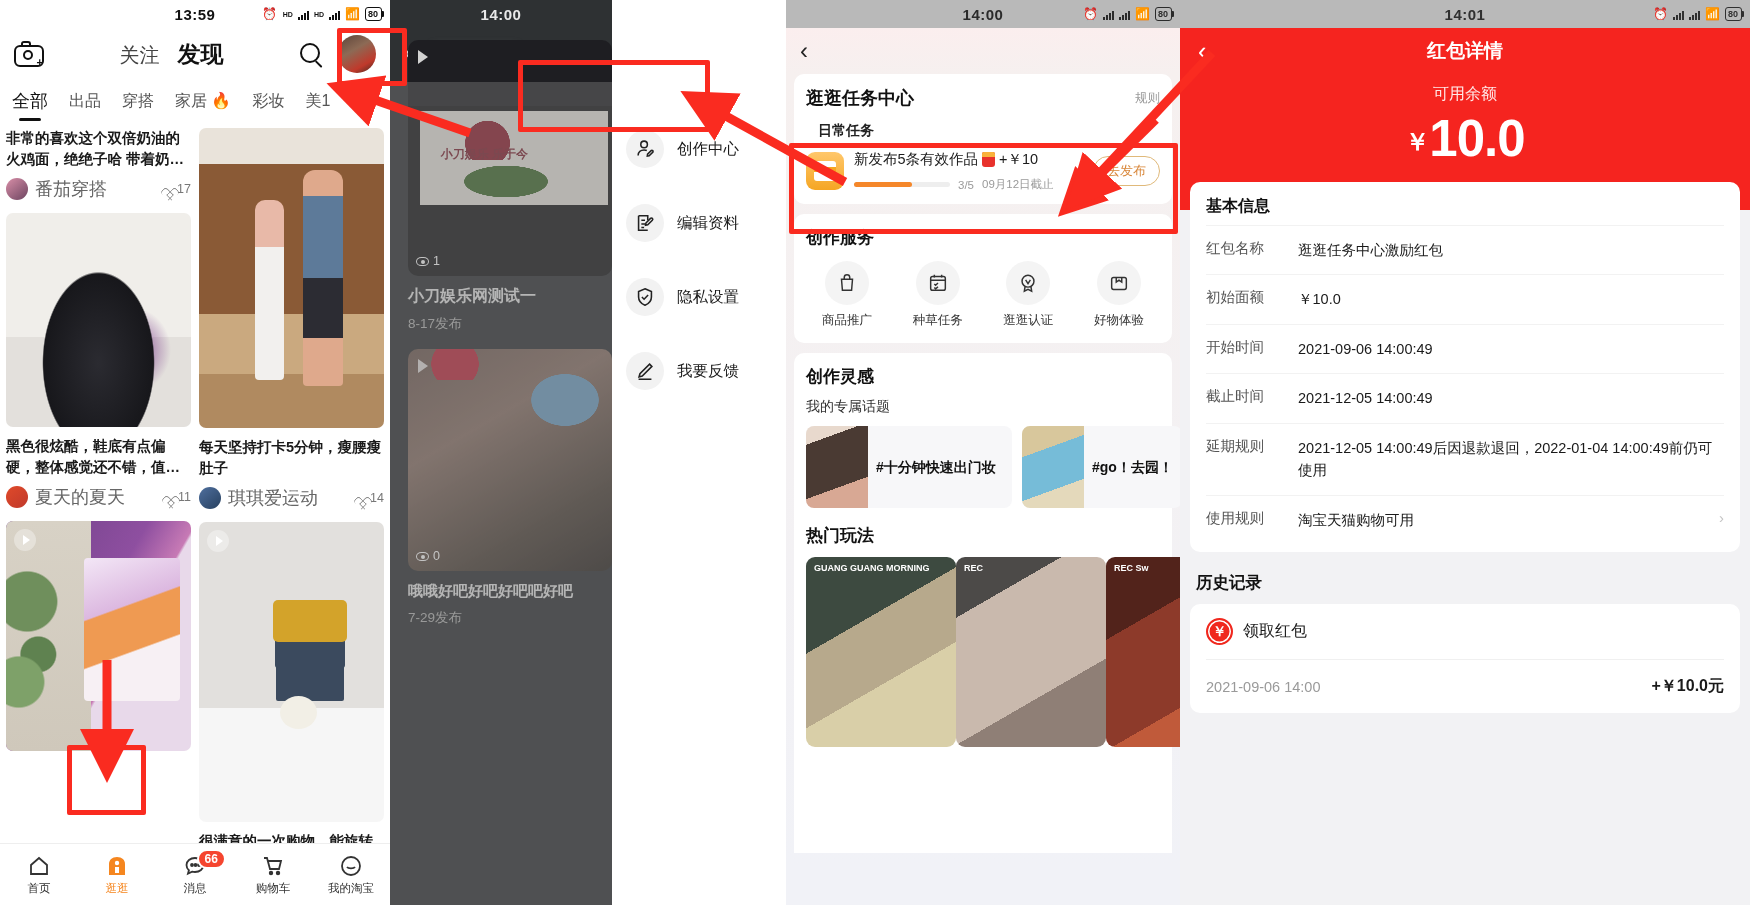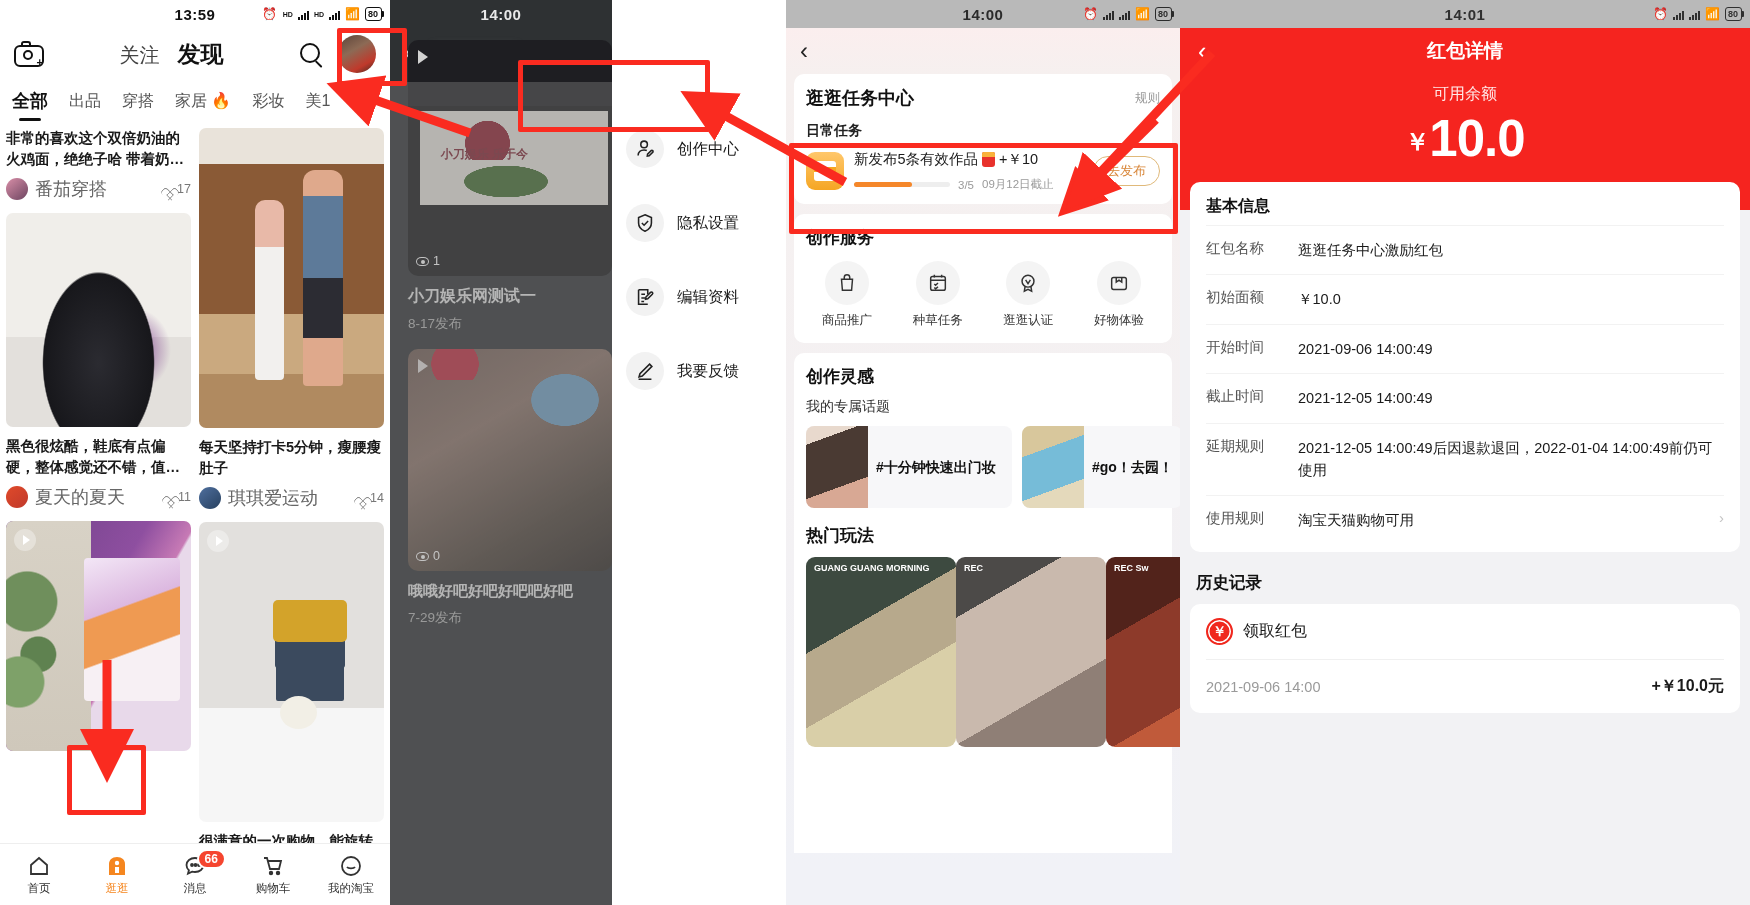--- a/index.html
+++ b/index.html
@@ -49,21 +49,21 @@
   .p1-tab-1 { font-size: 20px; color: #444; }
   .p1-tab-2 { font-size: 23px; font-weight: bold; color: #111; }
   .search-icon { width: 25px; height: 25px; position: relative; margin-right: 14px; }
   .search-icon::before { content:""; position:absolute; left:1px; top:1px; width:16px; height:16px; border:2.4px solid #111; border-radius:50%; }
   .search-icon::after { content:""; position:absolute; right:1px; bottom:1px; width:9px; height:2.4px; background:#111; transform: rotate(45deg); border-radius:2px; }
   .avatar-top { width: 38px; height: 38px; border-radius: 50%; overflow: hidden;
     background: linear-gradient(150deg,#5a4238 0%,#8c6a55 40%,#c0392b 75%,#3a2a22 100%); }
 
   .p1-cats { display: flex; align-items: center; gap: 21px; padding: 4px 12px 0 12px; height: 38px; }
   .p1-cats .c { font-size: 16px; color: #555; white-space: nowrap; }
-  .p1-cats .c.active { font-size: 18px; font-weight: bold; color: #111; position: relative; }
+  .p1-cats .c.active { font-size: 18px; font-weight: normal; color: #111; position: relative; }
   .p1-cats .c.active::after { content:""; position:absolute; left:50%; transform:translateX(-50%); bottom:-8px; width:22px; height:3.5px; background:#111; border-radius:2px; }
   .p1-cats .plus { margin-left: auto; font-size: 19px; color: #888; }
 
   .feed { display: flex; gap: 8px; padding: 10px 6px 0 6px; }
   .col { width: 186px; display: flex; flex-direction: column; gap: 12px; }
   .card-title { font-size: 14.5px; line-height: 1.42; color: #1a1a1a; font-weight: 600; }
   .card-meta { display: flex; align-items: center; margin-top: 8px; }
   .mini-av { width: 22px; height: 22px; border-radius: 50%; margin-right: 7px; }
   .mini-name { font-size: 18px; color: #666; }
   .likes { margin-left: auto; display: flex; align-items: center; gap: 4px; font-size: 12.5px; color: #777; }
@@ -135,21 +135,21 @@
 
   
   #p3 { left: 786px; width: 394px; background: #f1f2f7; }
   #p3 .statusbar { color: #2b2b2b; background: #b9b9b9; }
   .p3-nav { height: 46px; display: flex; align-items: center; padding: 0 14px; background: linear-gradient(#fbeeee,#f6f0ef); }
   .p3-nav .chev { font-size: 24px; color: #222; font-weight: 400; }
   .p3-hero { background: linear-gradient(#f6f0ef, #f1f2f7); padding-bottom: 4px; }
   .card3 { background: #fff; border-radius: 10px; margin: 0 8px 10px 8px; padding: 12px 12px 14px 12px; }
   .card3-title { font-size: 18px; font-weight: bold; color: #111; }
   .rules-link { font-size: 12.5px; color: #9a9a9a; }
-  .task-sub { font-size: 14px; font-weight: bold; color: #222; margin: 2px 0 10px 0; }
+  .task-sub { font-size: 14px; font-weight: bold; color: #222; margin: 2px 0 10px 12px; }
   .task-row { display: flex; align-items: center; gap: 10px; }
   .task-ico { width: 38px; height: 38px; border-radius: 9px; background: linear-gradient(#ffc76b,#f5a623); position: relative; flex-shrink: 0; }
   .task-ico::before { content:""; position:absolute; left:8px; top:9px; right:8px; height:20px; background:#fff; border-radius:3px; }
   .task-ico::after { content:""; position:absolute; left:8px; top:15px; right:8px; height:5px; background:#f5a623; }
   .task-mid { flex: 1; min-width: 0; }
   .task-name { font-size: 14.5px; color: #1a1a1a; white-space: nowrap; display:flex; align-items:center; gap:2px;}
   .redpkt-glyph { width:13px;height:15px;background:#e8322c;border-radius:2px 2px 3px 3px; position:relative; display:inline-block; margin:0 2px;}
   .redpkt-glyph::after{content:"";position:absolute;left:0;top:0;width:100%;height:5px;background:#f9b23c;border-radius:2px 2px 0 0;}
   .task-prog { display:flex; align-items:center; gap:8px; margin-top:8px; }
   .bar { flex: 1; height: 5px; border-radius: 3px; background: #eee; position: relative; max-width:96px;}
@@ -410,36 +410,36 @@
             <circle cx="11" cy="7" r="3.6"></circle>
               <path d="M4.5 19c0-3.6 2.9-6 6.5-6 1.1 0 2.1.2 3 .6"></path>
               <path d="M19 13.5l-4.2 4.2-.3 2 2-.3 4.2-4.2a1.3 1.3 0 0 0-1.7-1.7z"></path>
           </svg>
         </span>
         <span class="menu-label">创作中心</span>
       </div>
       <div class="menu-item">
         <span class="menu-ico-wrap">
           <svg width="22" height="22" viewBox="0 0 24 24" fill="none" stroke="#222" stroke-width="1.7">
-            <path d="M12 3l7 3v6c0 4.2-3 7.4-7 9-4-1.6-7-4.8-7-9V6z"></path>
-              <path d="M8.6 12l2.4 2.4 4.4-4.6"></path>
-          </svg>
-        </span>
-        <span class="menu-label">隐私设置</span>
-      </div>
-      <div class="menu-item">
-        <span class="menu-ico-wrap">
-          <svg width="22" height="22" viewBox="0 0 24 24" fill="none" stroke="#222" stroke-width="1.7">
             <path d="M5 4h10v5"></path>
               <path d="M5 4v16h10"></path>
               <path d="M8 9h4M8 13h4M8 17h3"></path>
               <path d="M18 7l-5 5-.4 2.4 2.4-.4 5-5a1.4 1.4 0 0 0-2-2z"></path>
           </svg>
         </span>
         <span class="menu-label">编辑资料</span>
+      </div>
+      <div class="menu-item">
+        <span class="menu-ico-wrap">
+          <svg width="22" height="22" viewBox="0 0 24 24" fill="none" stroke="#222" stroke-width="1.7">
+            <path d="M12 3l7 3v6c0 4.2-3 7.4-7 9-4-1.6-7-4.8-7-9V6z"></path>
+              <path d="M8.6 12l2.4 2.4 4.4-4.6"></path>
+          </svg>
+        </span>
+        <span class="menu-label">隐私设置</span>
       </div>
       <div class="menu-item">
         <span class="menu-ico-wrap">
           <svg width="22" height="22" viewBox="0 0 24 24" fill="none" stroke="#222" stroke-width="1.7">
             <path d="M17 4.5l2.5 2.5L9 17.5 5.5 18.5 6.5 15z"></path>
               <path d="M5 21h14"></path>
           </svg>
         </span>
         <span class="menu-label">我要反馈</span>
       </div>

